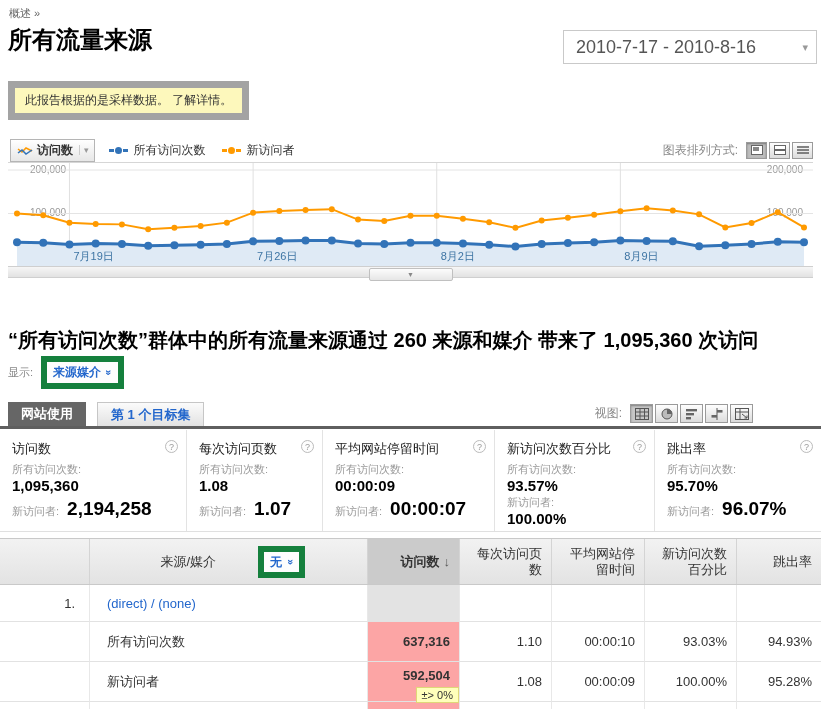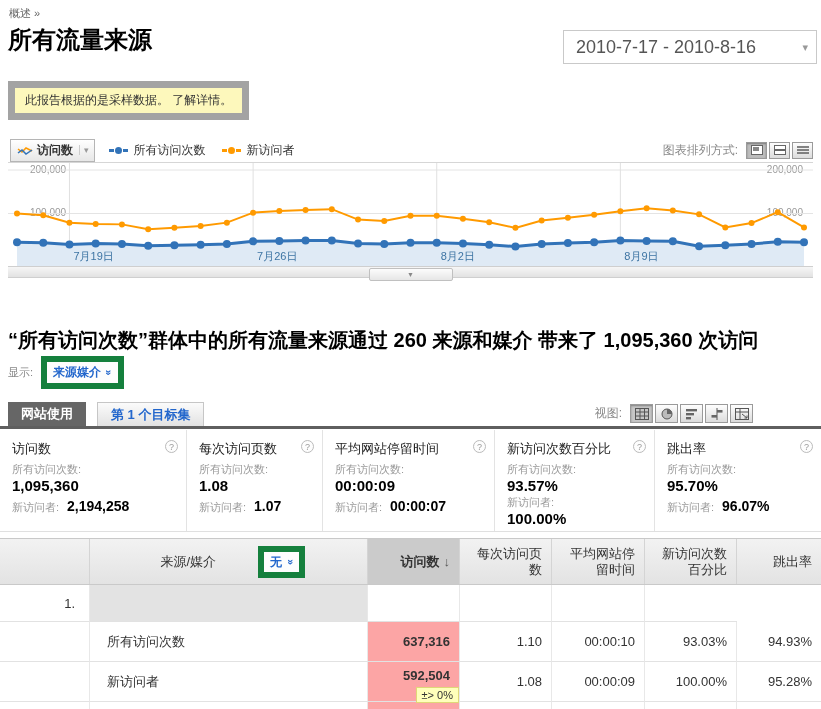--- a/index.html
+++ b/index.html
@@ -66,21 +66,21 @@
 
   
   .scorecards { position:absolute; top:430px; left:0; width:821px; height:102px; display:flex; border-bottom:1px solid #e0e0e0; }
   .card { border-right:1px solid #e3e3e3; padding:10px 8px 0 12px; position:relative; }
   .card:last-child { border-right:none; }
   .card-title { font-size:13px; color:#222; margin-bottom:4px; }
   .help { position:absolute; top:10px; right:8px; width:13px; height:13px; border-radius:50%; border:1px solid #bbb; color:#999; font-size:9px; line-height:12px; text-align:center; background:#fdfdfd; }
   .mlab { font-size:11px; color:#999; line-height:15px; }
   .mval { font-size:15px; font-weight:bold; color:#000; line-height:18px; }
   .mrow { margin-top:3px; font-size:11px; color:#999; }
-  .mrow .mval-inline { font-size:14px; font-weight:bold; color:#000; margin-left:8px; }
+  .mrow .mval-inline { font-size:19px; font-weight:bold; color:#000; margin-left:8px; }
 
   
   .data-table { position:absolute; top:538px; left:0; width:821px; }
   .trow { display:grid; grid-template-columns:90px 278px 92px 92px 93px 92px 84px; }
   .thead { height:47px; background:linear-gradient(#f2f2f2,#e3e3e3); border-top:1px solid #c9c9c9; border-bottom:1px solid #c9c9c9; }
   .th { font-size:13px; color:#333; display:flex; flex-direction:column; justify-content:center; text-align:right; padding:4px 9px; line-height:16px; border-right:1px solid #d4d4d4; }
   .th.dim { flex-direction:row; align-items:center; text-align:left; padding-left:17px; }
   .th.sorted { background:#cbcbcb; font-weight:bold; flex-direction:row; align-items:center; justify-content:flex-end; }
   .th .sort-arrow { color:#555; font-weight:normal; margin-left:4px; }
   .th:last-child { border-right:none; }
@@ -373,20 +373,23 @@
         <span class="sort-arrow">↓</span>
       </div>
       <div class="th">每次访问页数</div>
       <div class="th">平均网站停留时间</div>
       <div class="th">新访问次数百分比</div>
       <div class="th">跳出率</div>
     </div>
 
     <div class="trow grow">
       <div class="td idx">1.</div>
+      <div class="td src">
+          <a href="#">(direct) / (none)</a>
+        </div>
       <div class="td visits"></div>
       <div class="td"></div>
       <div class="td"></div>
       <div class="td"></div>
       <div class="td"></div>
     </div>
 
     <div class="trow mrow-t">
       <div class="td idx"></div>
       <div class="td src">所有访问次数</div>

